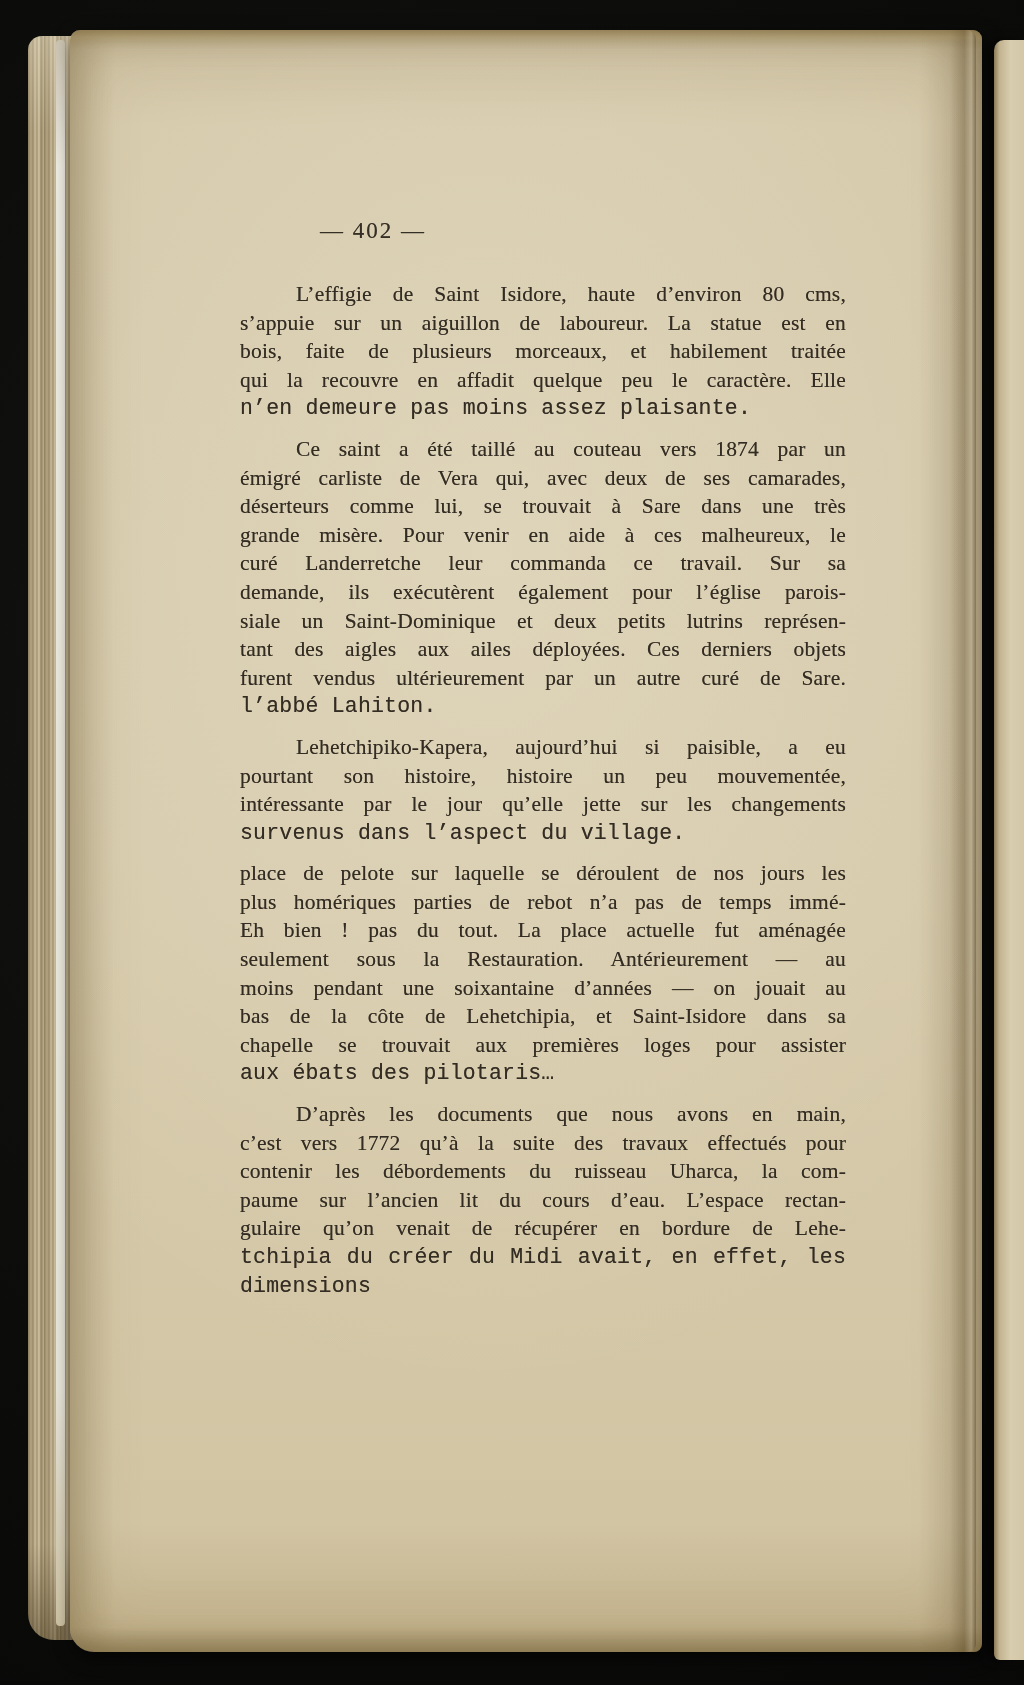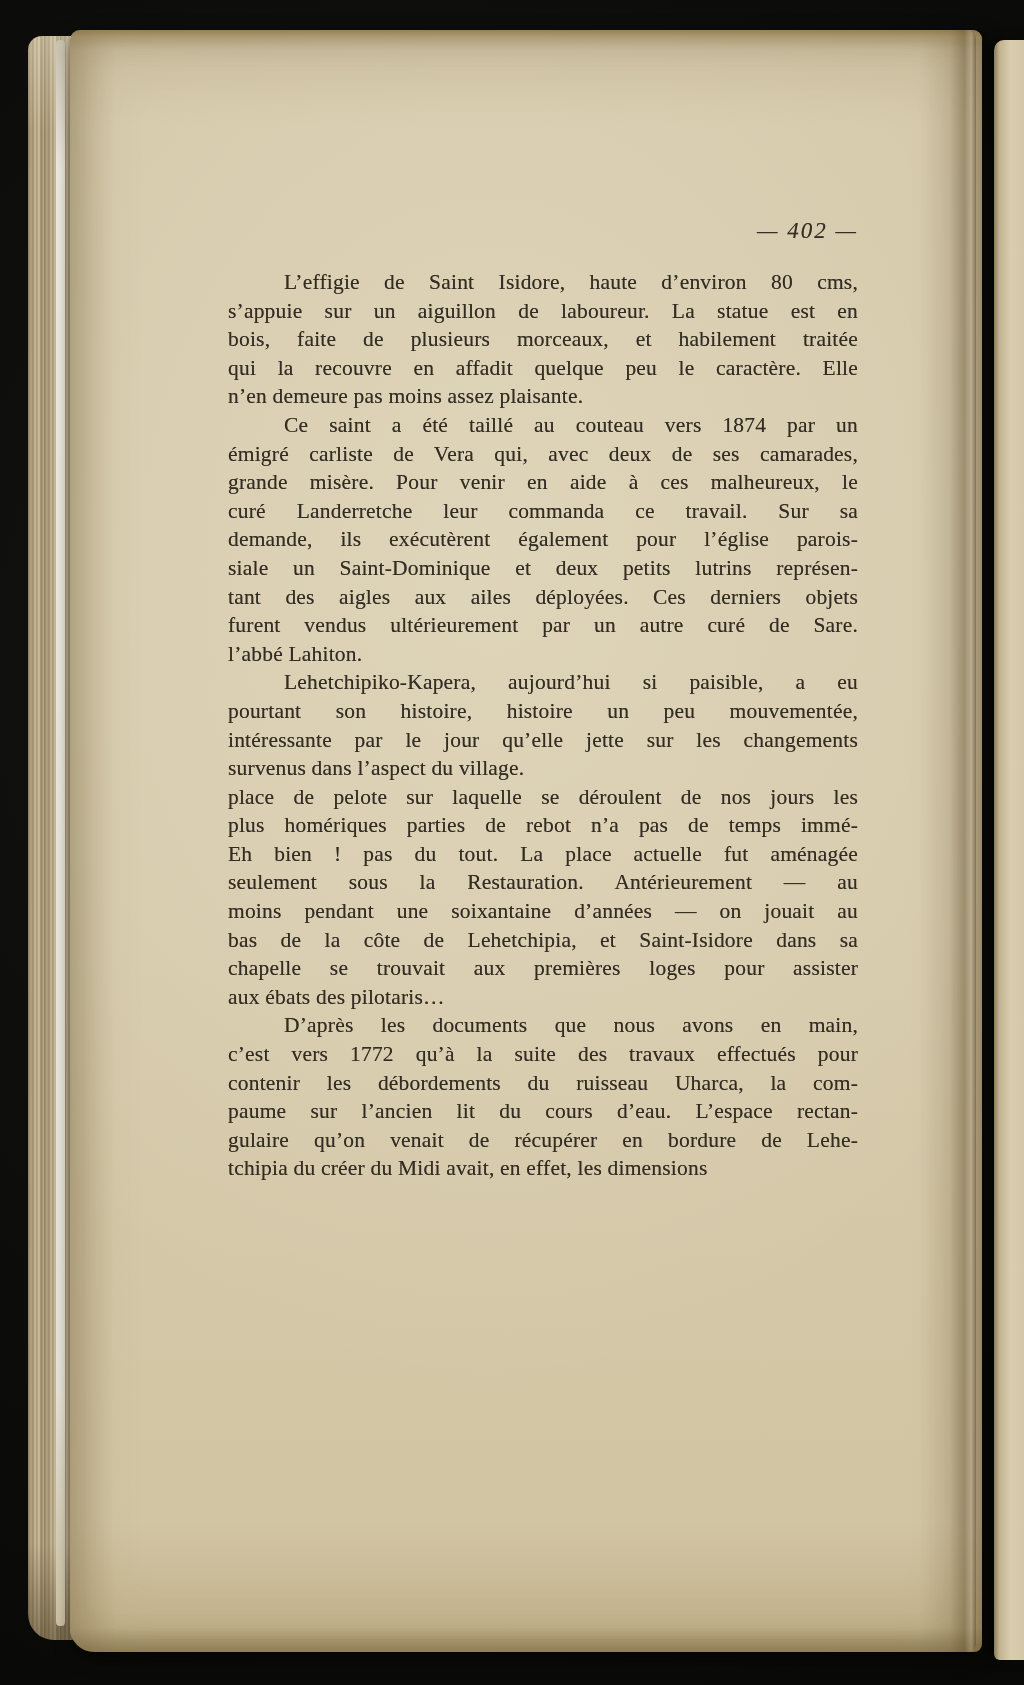--- a/index.html
+++ b/index.html
@@ -67,35 +67,34 @@
     position:absolute;left:158px;top:238px;width:630px;
     color:#332c23;
     font-size:21.5px;
     line-height:28.6px;
     letter-spacing:.2px;
     text-shadow:0 0 .6px rgba(51,44,35,.55);
   }
   .page-number{
     position:absolute;left:158px;top:188px;width:630px;
     padding-left:92px;box-sizing:border-box;
-    text-align:right;
+    text-align:left;
     color:#342e25;
     font-size:23px;
     letter-spacing:2px;
     text-shadow:0 0 .6px rgba(51,44,35,.5);
-    font-style:italic;
   }
-  .para{margin:0;}
+  .para{margin:12px;}
   .line{
     text-align:justify;
     text-align-last:justify;
     white-space:normal;
   }
   .line.first-line{padding-left:56px;}
-  .line.last-line{text-align-last:left;}
+  .line.last-line{text-align-last:left;font-family:Liberation Mono, monospace;}
 </style>
 </head>
 <body>
 
 <div class="backdrop"></div>
 
 <div class="page-stack">
   <div class="bright-strip"></div>
 </div>
 
@@ -109,20 +108,21 @@
       <div class="para">
         <div class="line first-line">L’effigie de Saint Isidore, haute d’environ 80 cms,</div>
         <div class="line">s’appuie sur un aiguillon de laboureur. La statue est en</div>
         <div class="line">bois, faite de plusieurs morceaux, et habilement traitée</div>
         <div class="line">qui la recouvre en affadit quelque peu le caractère. Elle</div>
         <div class="line last-line">n’en demeure pas moins assez plaisante.</div>
       </div>
       <div class="para">
         <div class="line first-line">Ce saint a été taillé au couteau vers 1874 par un</div>
         <div class="line">émigré carliste de Vera qui, avec deux de ses camarades,</div>
+        <div class="line">déserteurs comme lui, se trouvait à Sare dans une très</div>
         <div class="line">grande misère. Pour venir en aide à ces malheureux, le</div>
         <div class="line">curé Landerretche leur commanda ce travail. Sur sa</div>
         <div class="line">demande, ils exécutèrent également pour l’église parois-</div>
         <div class="line">siale un Saint-Dominique et deux petits lutrins représen-</div>
         <div class="line">tant des aigles aux ailes déployées. Ces derniers objets</div>
         <div class="line">furent vendus ultérieurement par un autre curé de Sare.</div>
         <div class="line last-line">l’abbé Lahiton.</div>
       </div>
       <div class="para">
         <div class="line first-line">Lehetchipiko-Kapera, aujourd’hui si paisible, a eu</div>

